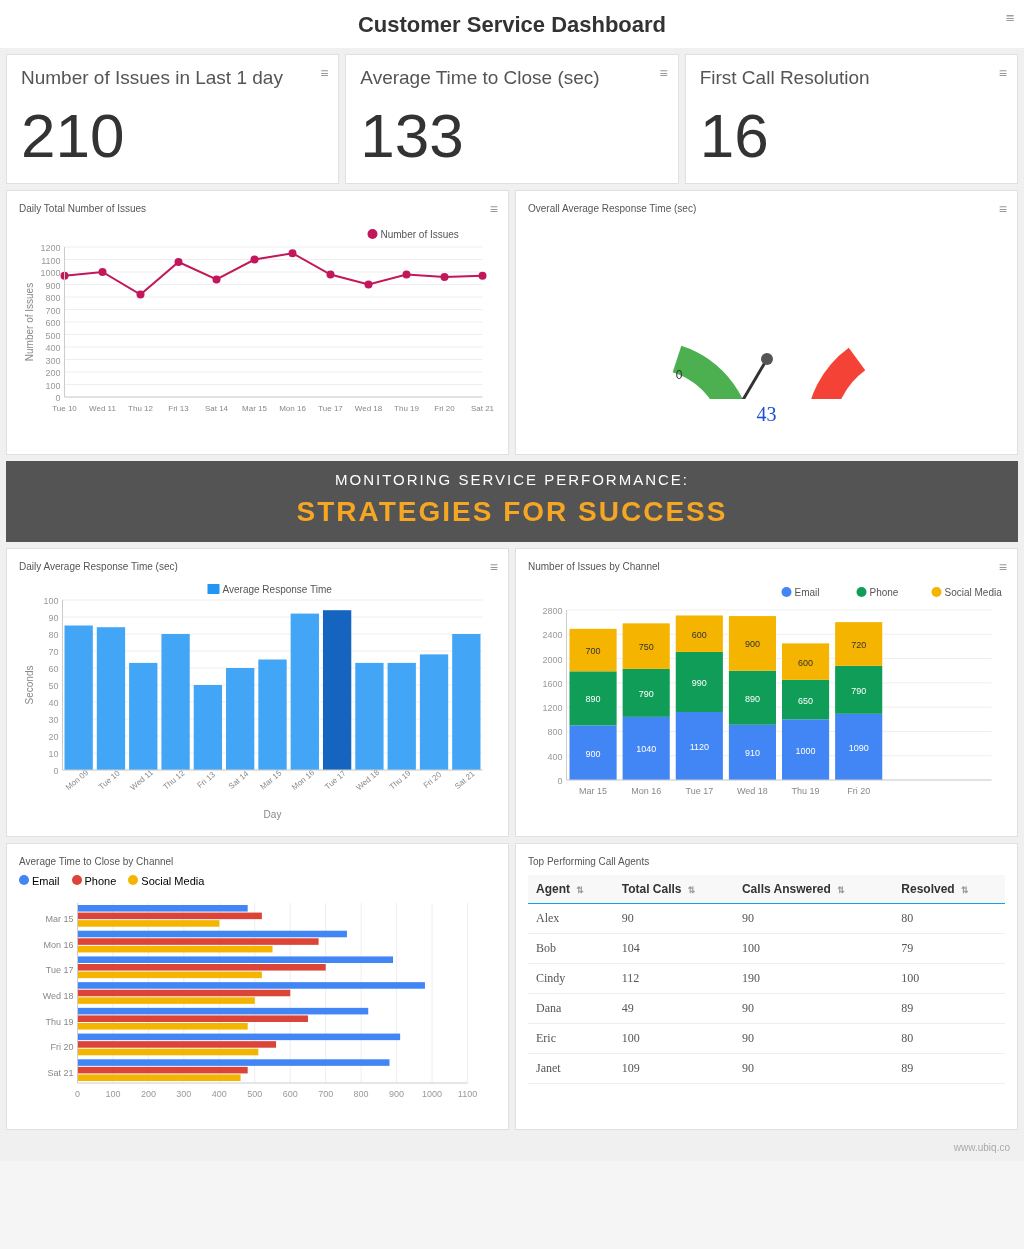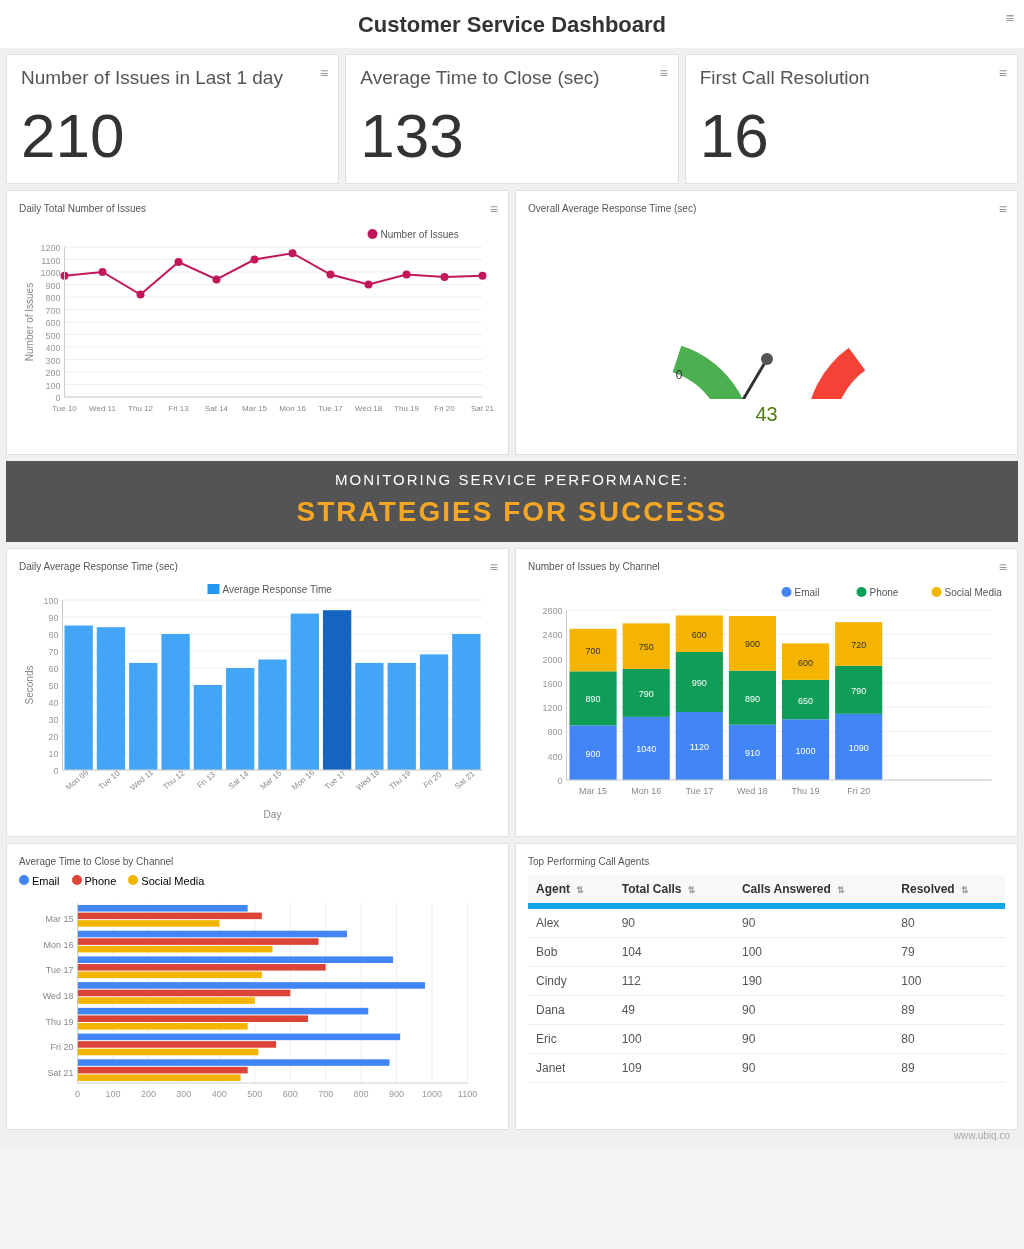--- a/index.html
+++ b/index.html
@@ -38,21 +38,21 @@
       position: relative;
     }
     .chart-card-half { flex: 1; }
     .chart-title { font-size: 10px; color: #555; margin-bottom: 8px; }
 
     
     .line-chart-container { width: 100%; height: 220px; position: relative; }
 
     
     .gauge-container { display: flex; flex-direction: column; align-items: center; justify-content: center; height: 220px; }
-    .gauge-value-label { font-size: 20px; color: #4d7c0f; margin-top: 4px; }
+    .gauge-value-label { font-size: 20px; color: #1d4ed8; margin-top: 4px; font-family: Liberation Serif, serif; }
 
     
     .overlay-banner {
       position: relative;
       background: rgba(0,0,0,0.65);
       color: #fff;
       text-align: center;
       padding: 10px 0 14px;
       margin-bottom: 6px;
       z-index: 10;
@@ -60,32 +60,32 @@
     .overlay-subtitle { font-size: 15px; letter-spacing: 2px; text-transform: uppercase; font-weight: 400; margin-bottom: 8px; }
     .overlay-title { font-size: 28px; font-weight: 700; text-transform: uppercase; color: #f5a623; letter-spacing: 2px; }
 
     
     .bottom-row { display: flex; gap: 6px; }
     .bottom-card { background: #fff; border: 1px solid #e0e0e0; padding: 12px; }
     .bottom-half { flex: 1; }
 
     
     .agent-table { width: 100%; border-collapse: collapse; font-size: 12px; }
-    .agent-table th { background: #f8f8f8; color: #333; font-weight: 600; padding: 7px 8px; text-align: left; border-bottom: 6px solid #0ea5e9; white-space: nowrap; }
-    .agent-table td { padding: 7px 8px; border-bottom: 1px solid #eee; color: #555; }
+    .agent-table th { background: #f8f8f8; color: #333; font-weight: 600; padding: 7px 8px; text-align: left; border-bottom: 1px solid #0ea5e9; white-space: nowrap; }
+    .agent-table td { padding: 7px 8px; border-bottom: 1px solid #eee; color: #555; font-family: Liberation Serif, serif; }
     .sort-icon { font-size: 9px; color: #999; margin-left: 3px; }
 
     
     svg text { font-family: Arial, sans-serif; }
     
     .watermark {
       text-align: right;
       font-size: 10px;
       color: #aaa;
-      padding: 0 8px 2px;
+      padding: 12px 8px 2px;
     }
   </style>
 </head>
 <body>
 
 <div class="page-title">Customer Service Dashboard</div>
 
 <div class="dashboard">
 
   <div class="kpi-row">

